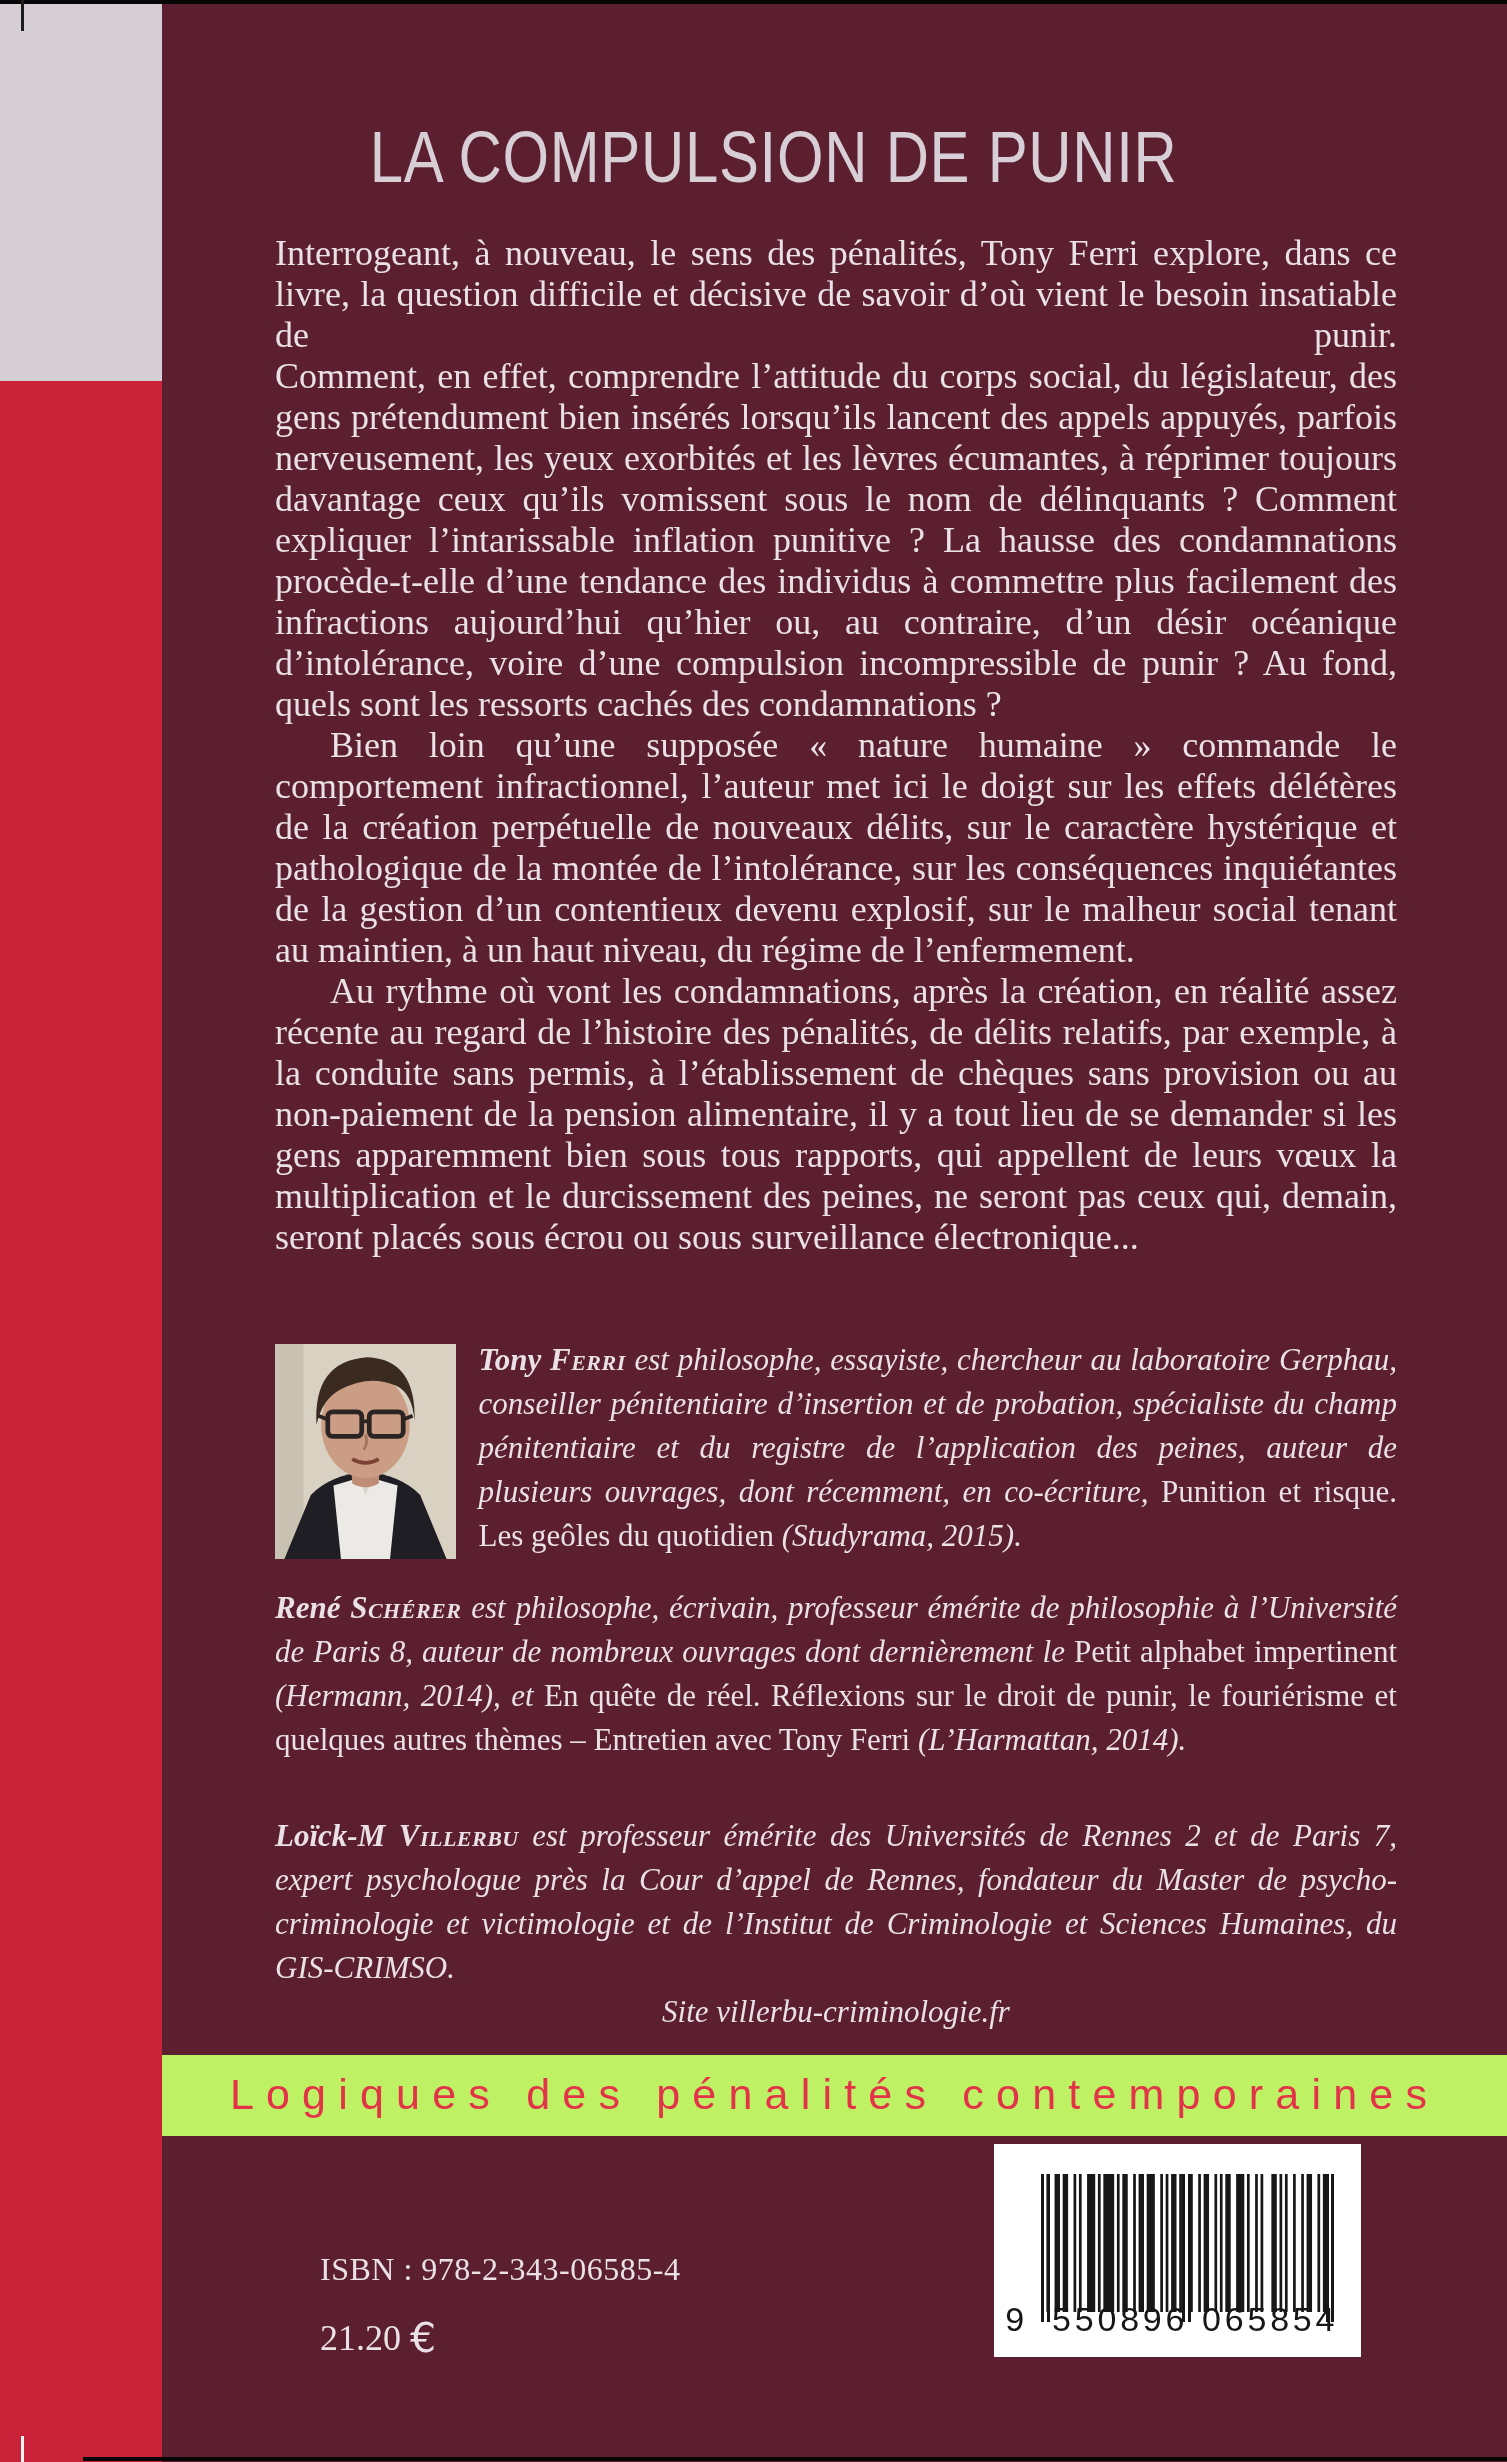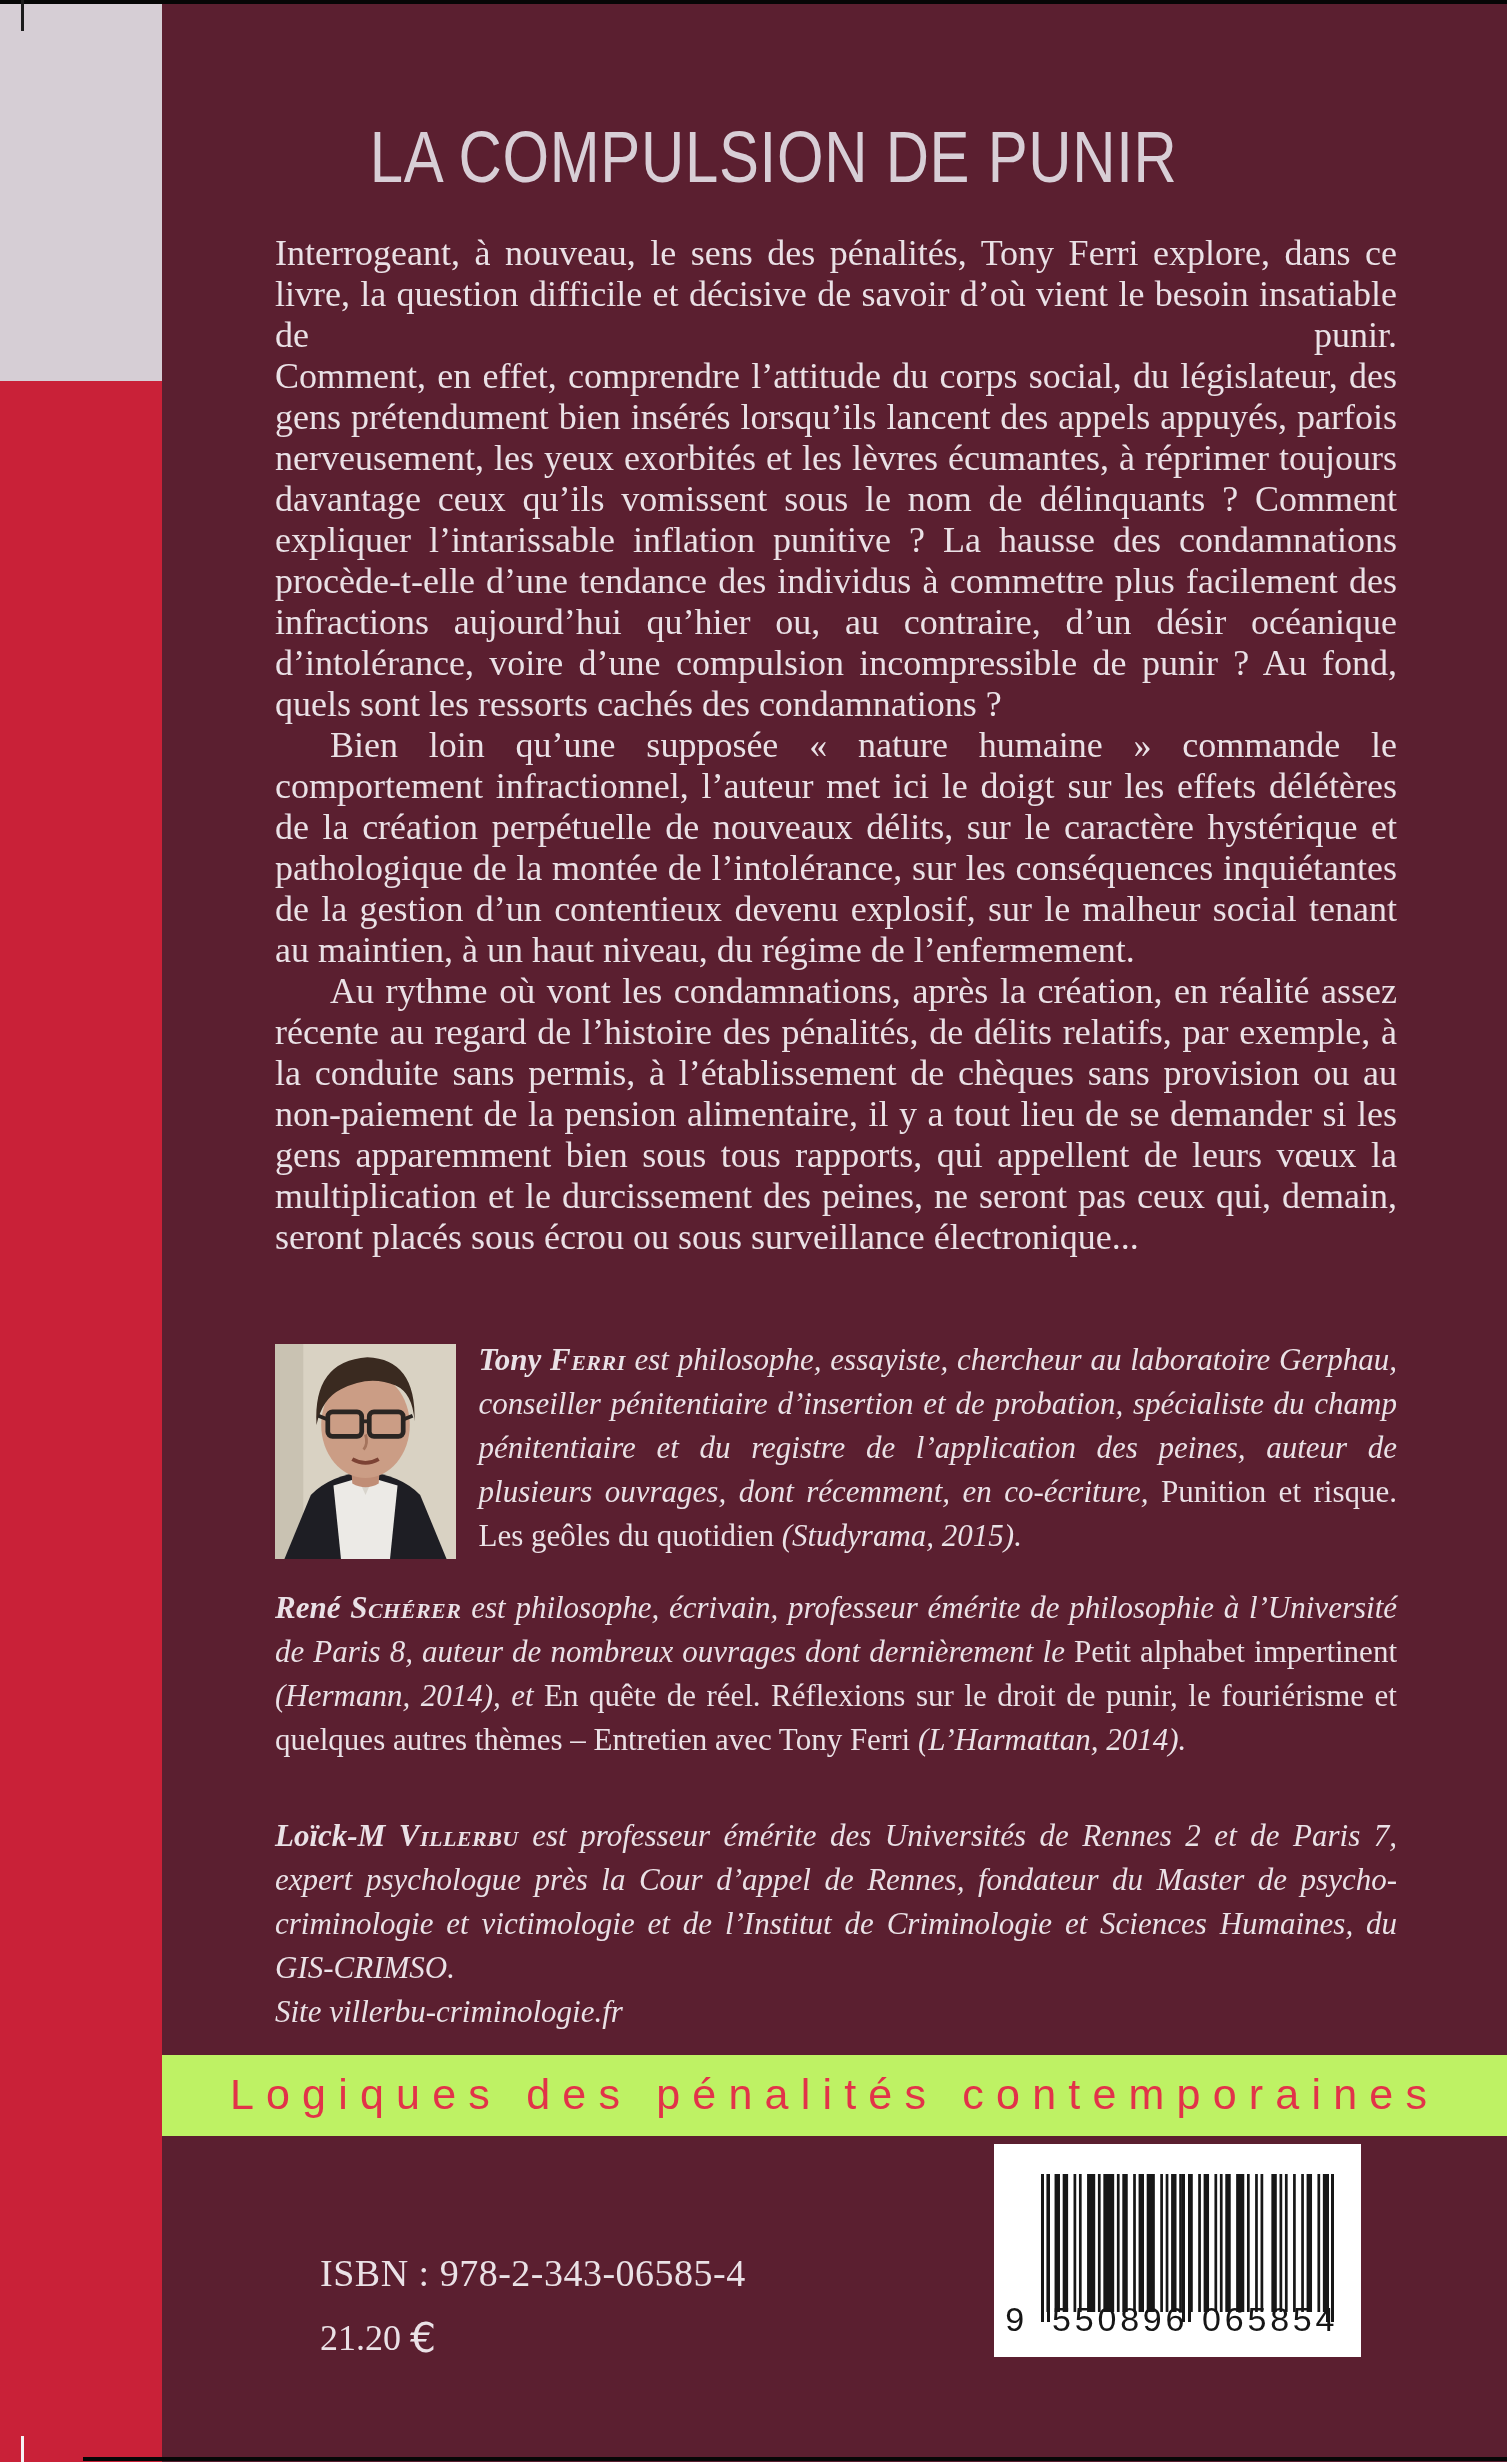--- a/index.html
+++ b/index.html
@@ -53,21 +53,21 @@
     font-size: 31px; line-height: 44px;
     text-align: justify;
   }
   .bio p { margin: 0; }
   .bio-ferri    { top: 1338px; }
   .bio-scherer  { top: 1586px; }
   .bio-villerbu { top: 1814px; }
   .name { font-weight: 700; font-style: italic; }
   .name .last { font-variant: small-caps; letter-spacing: 0.5px; }
   .rm { font-style: normal; }
-  .site-line { text-align: left; }
+  .site-line { text-align: center; }
 
   
   .photo {
     float: left;
     width: 181px; height: 215px;
     margin: 5.7px 22.6px 3.8px 0;
     background: #d9d2c3;
     position: relative; overflow: hidden;
   }
   .photo svg { display: block; width: 100%; height: 100%; }
@@ -81,21 +81,21 @@
     display: block; text-align: center;
     line-height: 79px;
     font-family: "Liberation Sans", sans-serif;
     font-size: 43px;
     letter-spacing: 12.2px;
     color: #e23349;
     white-space: nowrap;
   }
 
   
-  .isbn  { position: absolute; left: 320px; top: 2251px; font-size: 38px; letter-spacing: 0.5px; }
+  .isbn  { position: absolute; left: 320px; top: 2251px; font-size: 32px; letter-spacing: 0.5px; }
   .price { position: absolute; left: 320px; top: 2314px; font-size: 36px; }
   .price .euro { font-family: "DejaVu Sans", sans-serif; font-size: 41px; vertical-align: -1.9px; }
 
   
   .barcode {
     position: absolute; left: 994px; top: 2144px; width: 367px; height: 213px;
     background: #ffffff;
   }
   .bars  { position: absolute; left: 47px; top: 30px; width: 290px; height: 138px; }
   .guard { position: absolute; top: 30px; width: 2.8px; height: 148px; background: #171717; }

